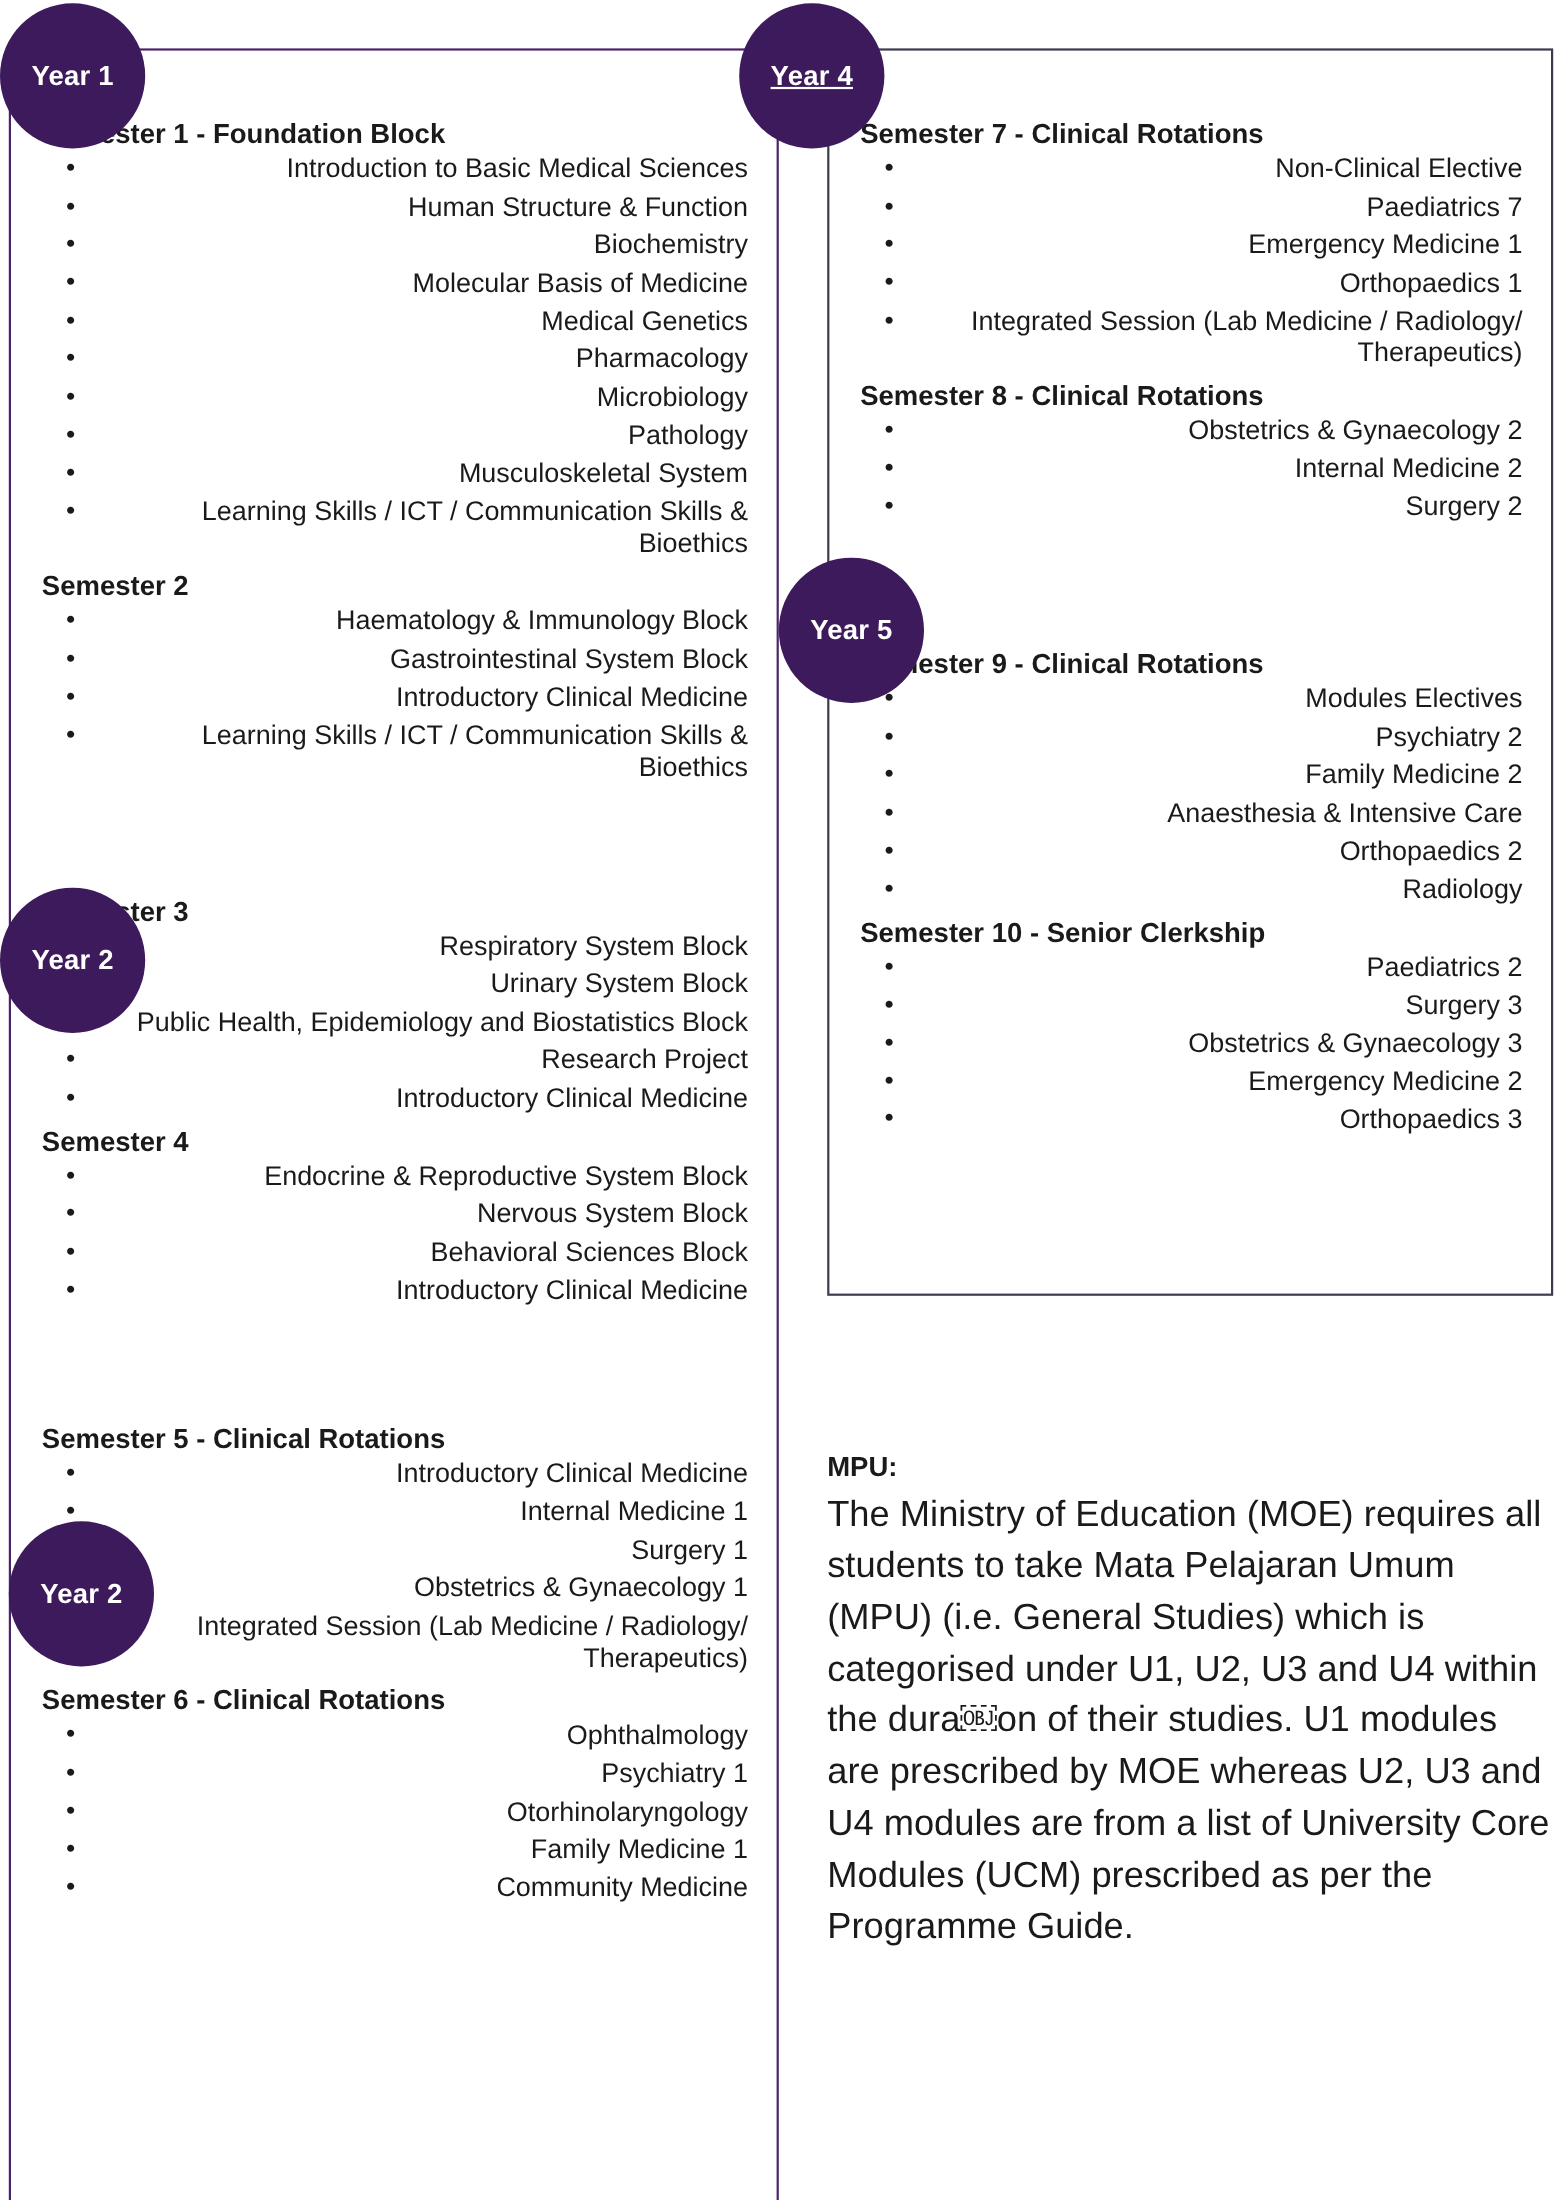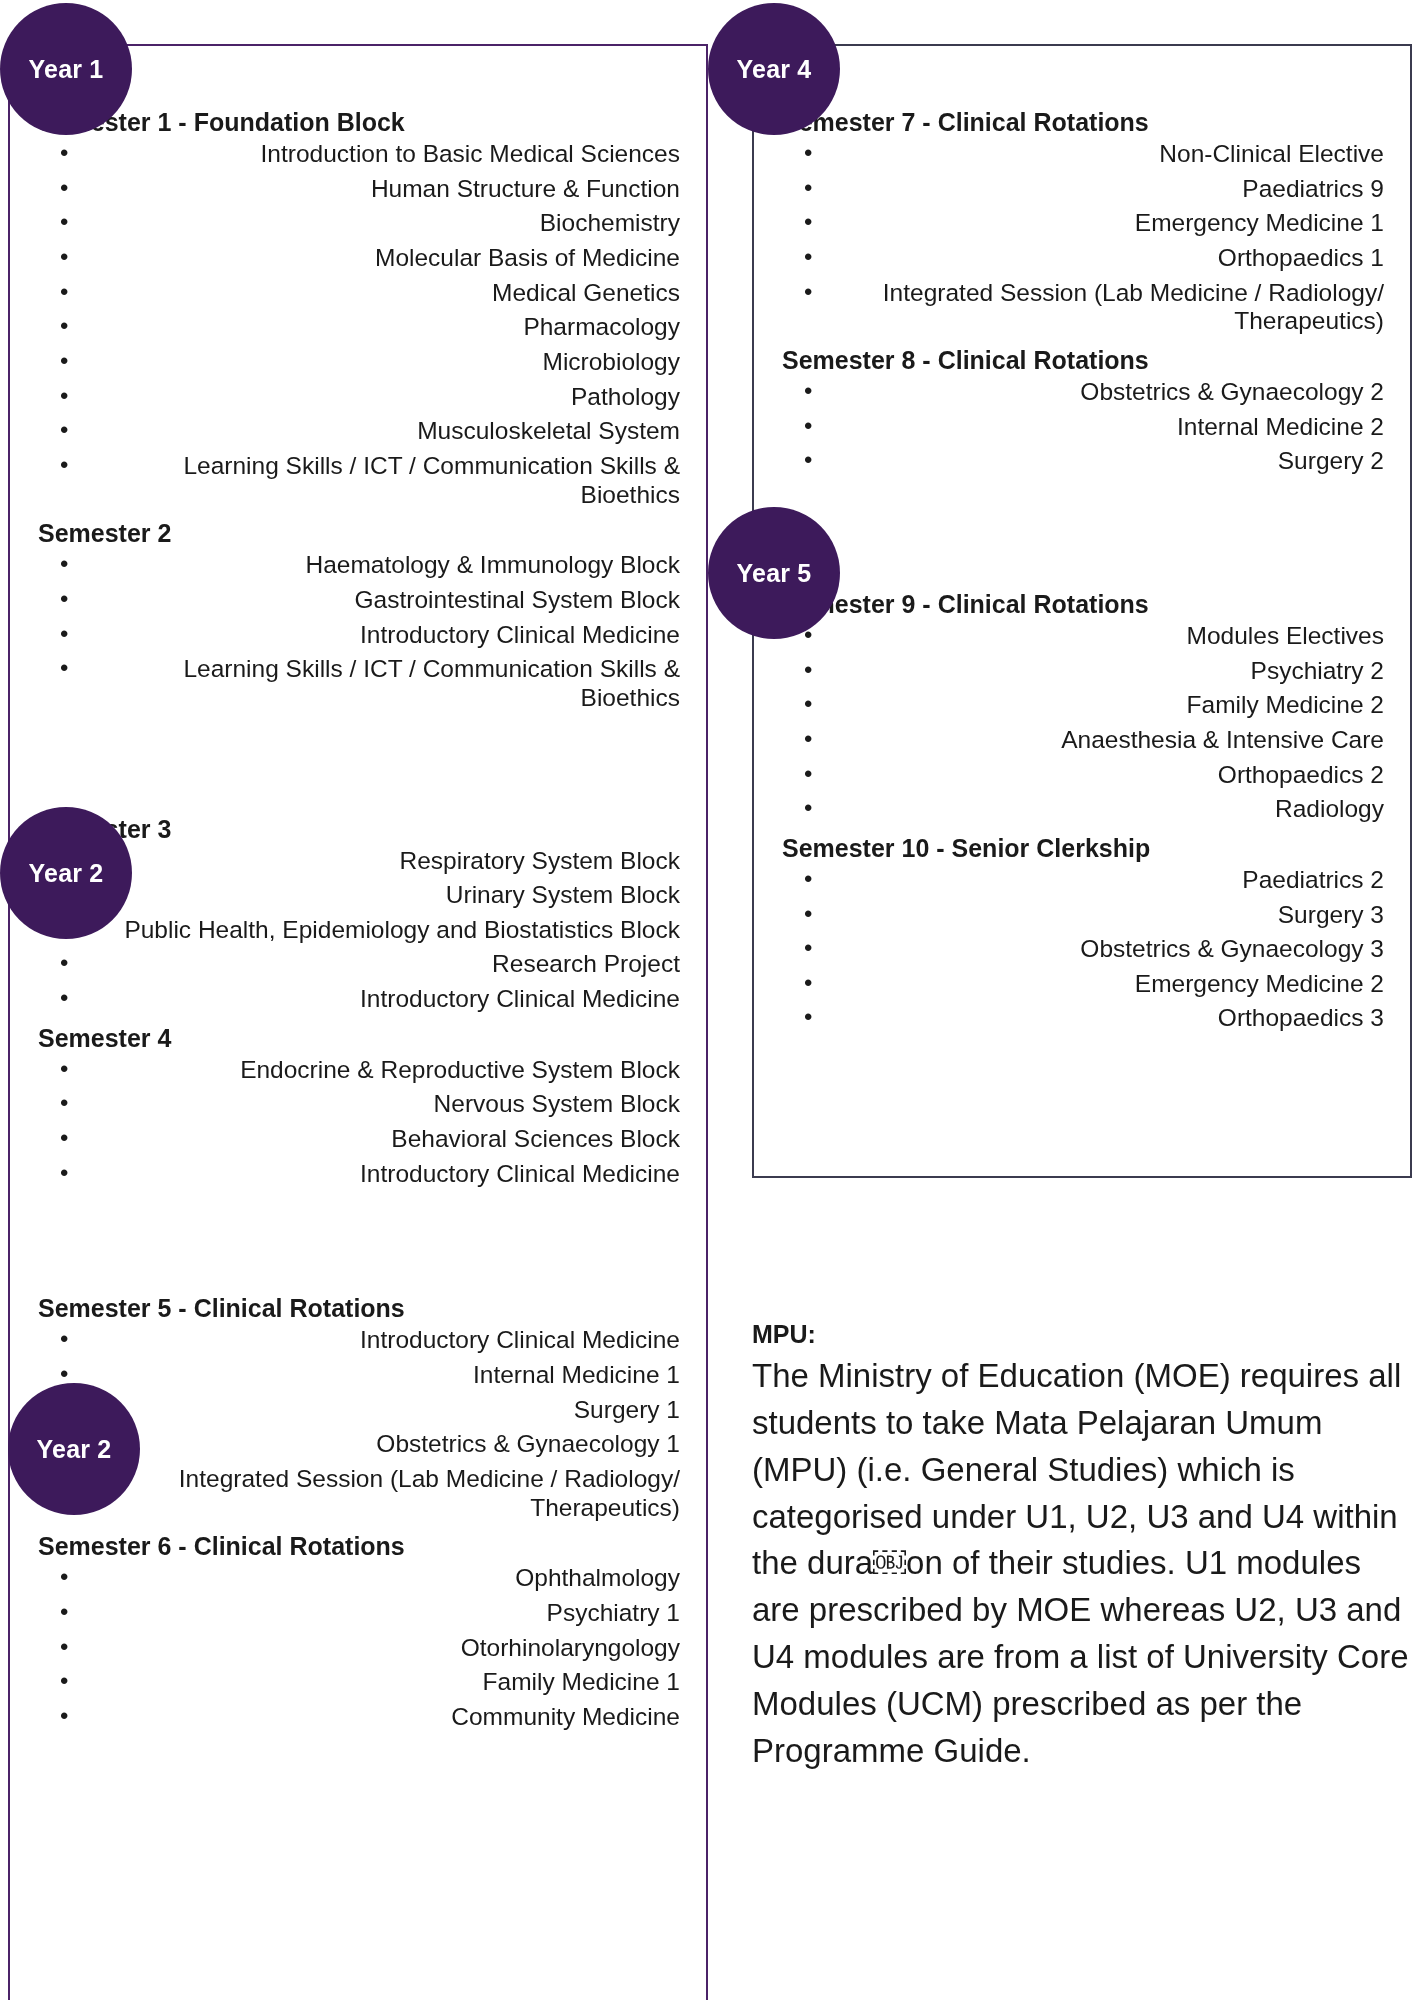--- a/index.html
+++ b/index.html
@@ -59,21 +59,21 @@
     font-size: 25px;
     display: flex;
     align-items: center;
     justify-content: center;
     z-index: 20;
     letter-spacing: .2px;
   }
   #year1 { left: 0px;   top: 3px;    width: 132px; height: 132px; text-align: right; }
   #year2a{ left: 0px;   top: 807px;  width: 132px; height: 132px; }
   #year2b{ left: 8px;   top: 1383px; width: 132px; height: 132px; }
-  #year4 { left: 708px; top: 3px;    width: 132px; height: 132px; }
+  #year4 { left: 672px; top: 3px;    width: 132px; height: 132px; text-decoration: underline; }
   #year5 { left: 708px; top: 507px;  width: 132px; height: 132px; }
 
   
   .sem-title {
     font-weight: bold;
     font-size: 25px;
     line-height: 1.28;
     margin: 0 0 2px 0;
     color: #1a1a1a;
   }
@@ -210,21 +210,21 @@
     </div>
   </div>
 
   <div class="col-right">
     <div class="col-inner">
 
       <div class="group">
         <div class="sem-title">Semester 7 - Clinical Rotations</div>
         <ul class="items">
           <li>Non-Clinical Elective</li>
-          <li>Paediatrics 9</li>
+          <li>Paediatrics 7</li>
           <li>Emergency Medicine 1</li>
           <li>Orthopaedics 1</li>
           <li>Integrated Session (Lab Medicine / Radiology/ Therapeutics)</li>
         </ul>
       </div>
 
       <div class="group">
         <div class="sem-title">Semester 8 - Clinical Rotations</div>
         <ul class="items">
           <li>Obstetrics &amp; Gynaecology 2</li>

